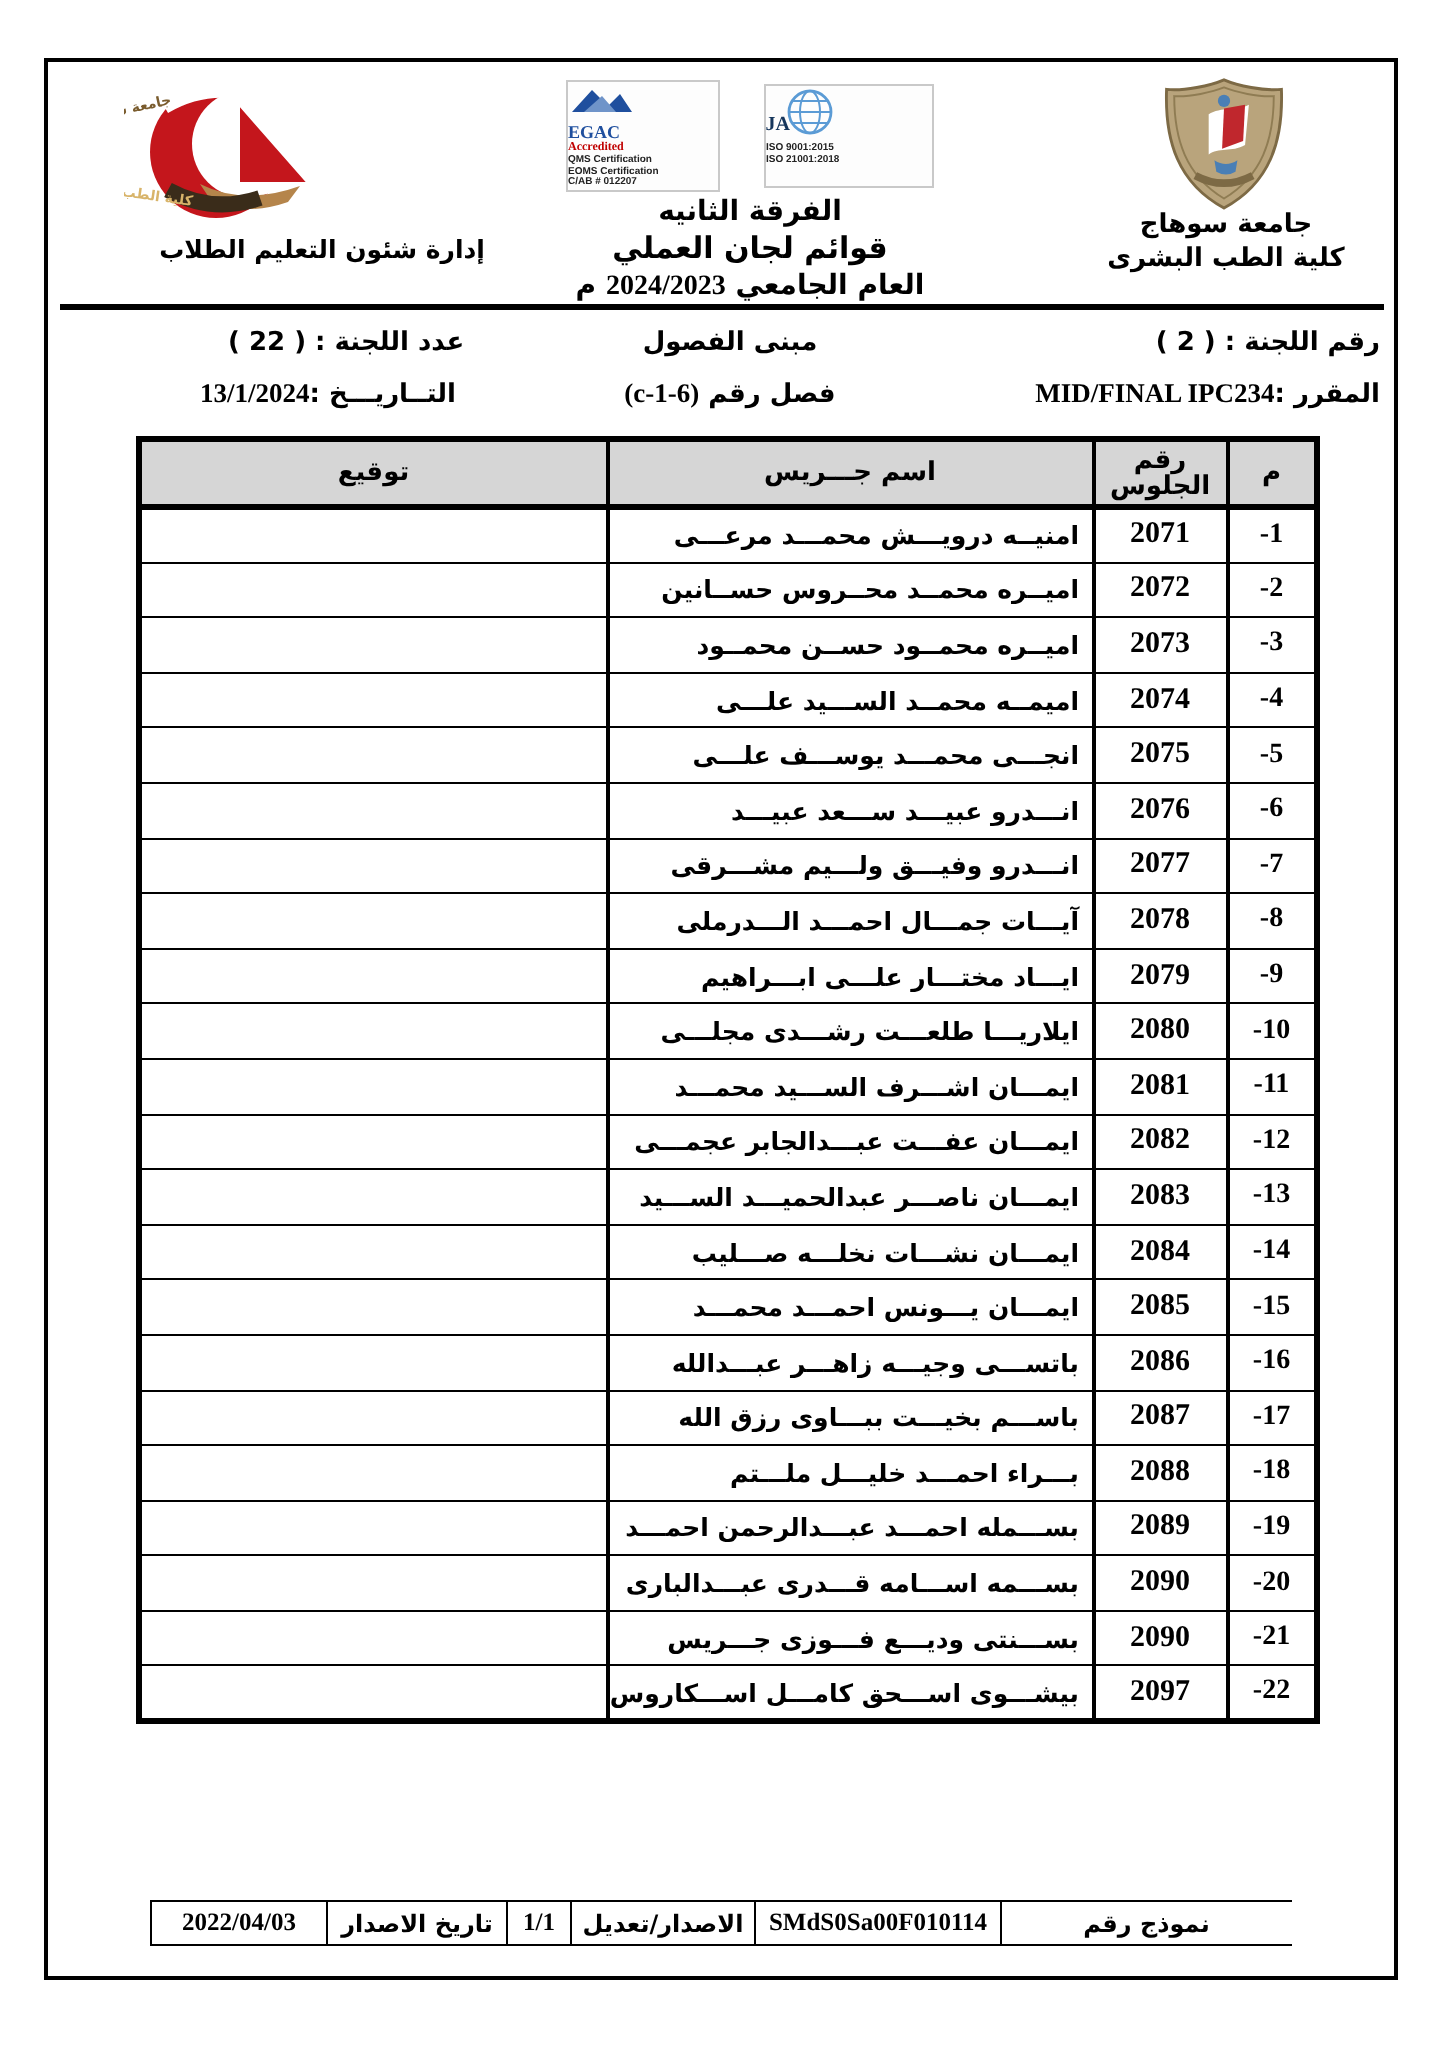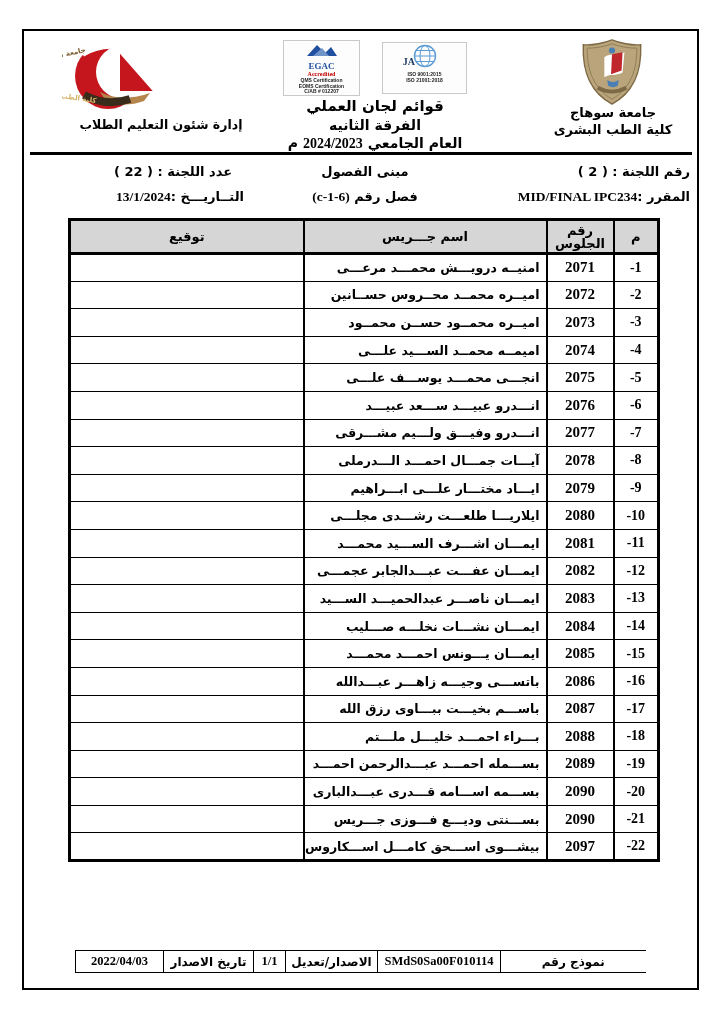--- a/index.html
+++ b/index.html
@@ -6,21 +6,21 @@
   body{font-family:"DejaVu Sans",sans-serif;color:#000;position:relative;-webkit-font-smoothing:antialiased;}
   .page{position:absolute;left:22px;top:29px;width:677px;height:961px;border:2px solid #000;background:#fff;box-sizing:border-box;}
   .abs{position:absolute;}
   .ar{font-family:"DejaVu Sans",sans-serif;font-weight:bold;}
   .num{font-family:"Liberation Serif",serif;font-weight:bold;}
   .ltr{direction:ltr;unicode-bidi:isolate;}
 
   
   .crescent-wrap{left:38px;top:8px;width:120px;height:74px;}
   .dept-label{left:46px;top:86px;width:182px;font-size:12.5px;text-align:center;}
-  .cert-box{border:1px solid #c9c9c9;background:#fdfdfd;text-align:center;box-sizing:border-box;padding-top:1px;}
+  .cert-box{border:1px solid #c9c9c9;background:#fdfdfd;text-align:left;box-sizing:border-box;padding-top:1px;}
   .egac-box{left:259px;top:9px;width:77px;height:56px;}
   .aja-box{left:358px;top:11px;width:85px;height:52px;}
   .cert-title{font-size:9px;font-weight:bold;color:#1f4f9e;line-height:9px;font-family:"Liberation Serif",serif;}
   .cert-sub{font-size:6px;font-weight:bold;color:#c00000;line-height:7px;font-family:"Liberation Serif",serif;}
   .cert-line{font-size:5px;line-height:5.6px;color:#222;font-weight:bold;font-family:"Liberation Sans",sans-serif;}
   .title-block{left:230px;top:66px;width:242px;text-align:center;}
   .title-l1{font-size:15px;line-height:19px;}
   .title-l2{font-size:14px;line-height:18px;}
   .title-l3{font-size:14px;line-height:19px;}
   .univ-shield{left:554px;top:7px;width:68px;height:67px;}
@@ -28,21 +28,21 @@
 
   .divider{left:6px;top:121px;width:662px;height:3px;background:#000;}
 
   
   .info{left:0;top:128px;width:675px;height:58px;font-size:13px;}
   .info .cellr{right:9px;}
   .info .cellc{left:341px;transform:translateX(-50%);}
   .r1{top:5px;}
   .r2{top:30px;}
   .info .cl1{left:90px;}
-  .info .cl2{left:92px;}
+  .info .cl2{left:76px;}
   .info .num{font-size:13.5px;}
 
   
   table{border-collapse:collapse;table-layout:fixed;}
   .main-table{left:44px;top:187px;width:589px;border:3px solid #000;}
   .main-table th,.main-table td{border:1px solid #000;border-left-width:2px;border-right-width:2px;box-sizing:border-box;overflow:hidden;white-space:nowrap;}
   .main-table thead th{background:#d6d6d6;height:34px;border-bottom:3px solid #000;font-size:13px;vertical-align:middle;}
   .seat-head{font-size:12px;line-height:13px;}
   .main-table tbody tr{height:27.6px;}
   .idx-cell{text-align:center;font-size:14px;direction:ltr;}
@@ -94,22 +94,22 @@
       <line x1="11.5" y1="12" x2="32.5" y2="12" stroke="#5b9bd5" stroke-width="1"></line>
       <line x1="13" y1="6.5" x2="31" y2="6.5" stroke="#5b9bd5" stroke-width="1"></line>
       <line x1="13" y1="17.5" x2="31" y2="17.5" stroke="#5b9bd5" stroke-width="1"></line>
       <text x="12" y="21" font-size="10" font-weight="bold" fill="#16365c" font-family="Liberation Serif,serif">AJA</text>
     </svg>
     <div class="cert-line">ISO 9001:2015</div>
     <div class="cert-line">ISO 21001:2018</div>
   </div>
 
   <div class="abs title-block">
+    <div class="ar title-l2">الفرقة الثانيه</div>
     <div class="ar title-l1">قوائم لجان العملي</div>
-    <div class="ar title-l2">الفرقة الثانيه</div>
     <div class="ar title-l3"><span>العام الجامعي</span> <span class="num ltr">2024/2023</span> <span>م</span></div>
   </div>
 
   <div class="abs univ-shield">
     <svg width="68" height="67" viewBox="0 0 70 70">
       <path d="M35 2 C28 5 14 8 5 7 C4 34 11 56 35 69 C59 56 66 34 65 7 C56 8 42 5 35 2 Z" fill="#b9a47c" stroke="#7d6a45" stroke-width="1.5"></path>
       <path d="M35 6 C29 8.5 17 11 9 10.5 C9 33 15 52 35 64 C55 52 61 33 61 10.5 C53 11 41 8.5 35 6 Z" fill="none" stroke="#8f7c53" stroke-width="1"></path>
       <circle cx="35" cy="13" r="3.2" fill="#4a7fb5"></circle>
       <path d="M27 20 C33 16 43 18 48 15 L46 36 C39 40 32 37 27 41 Z" fill="#ffffff"></path>
       <path d="M35 17 L46 15 L45 34 L34 38 Z" fill="#c0272d"></path>

